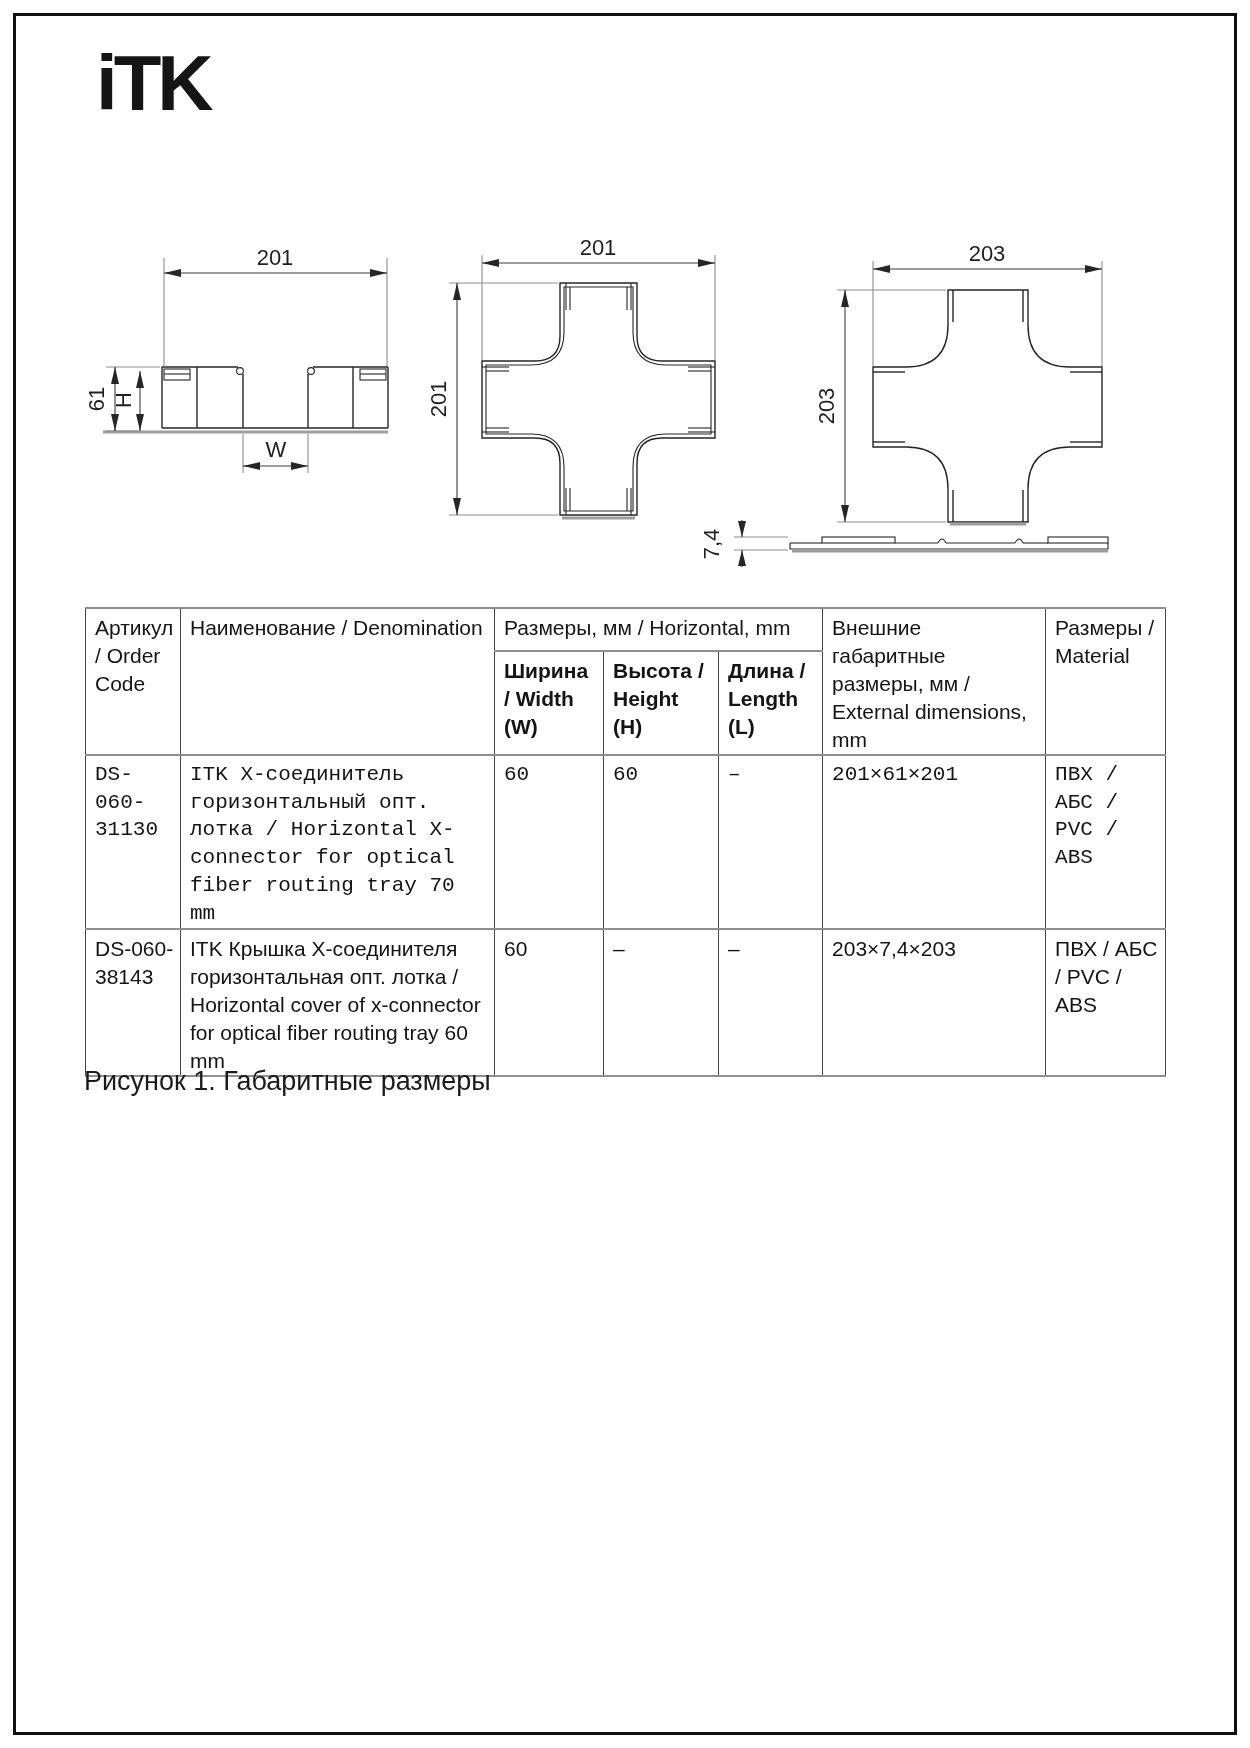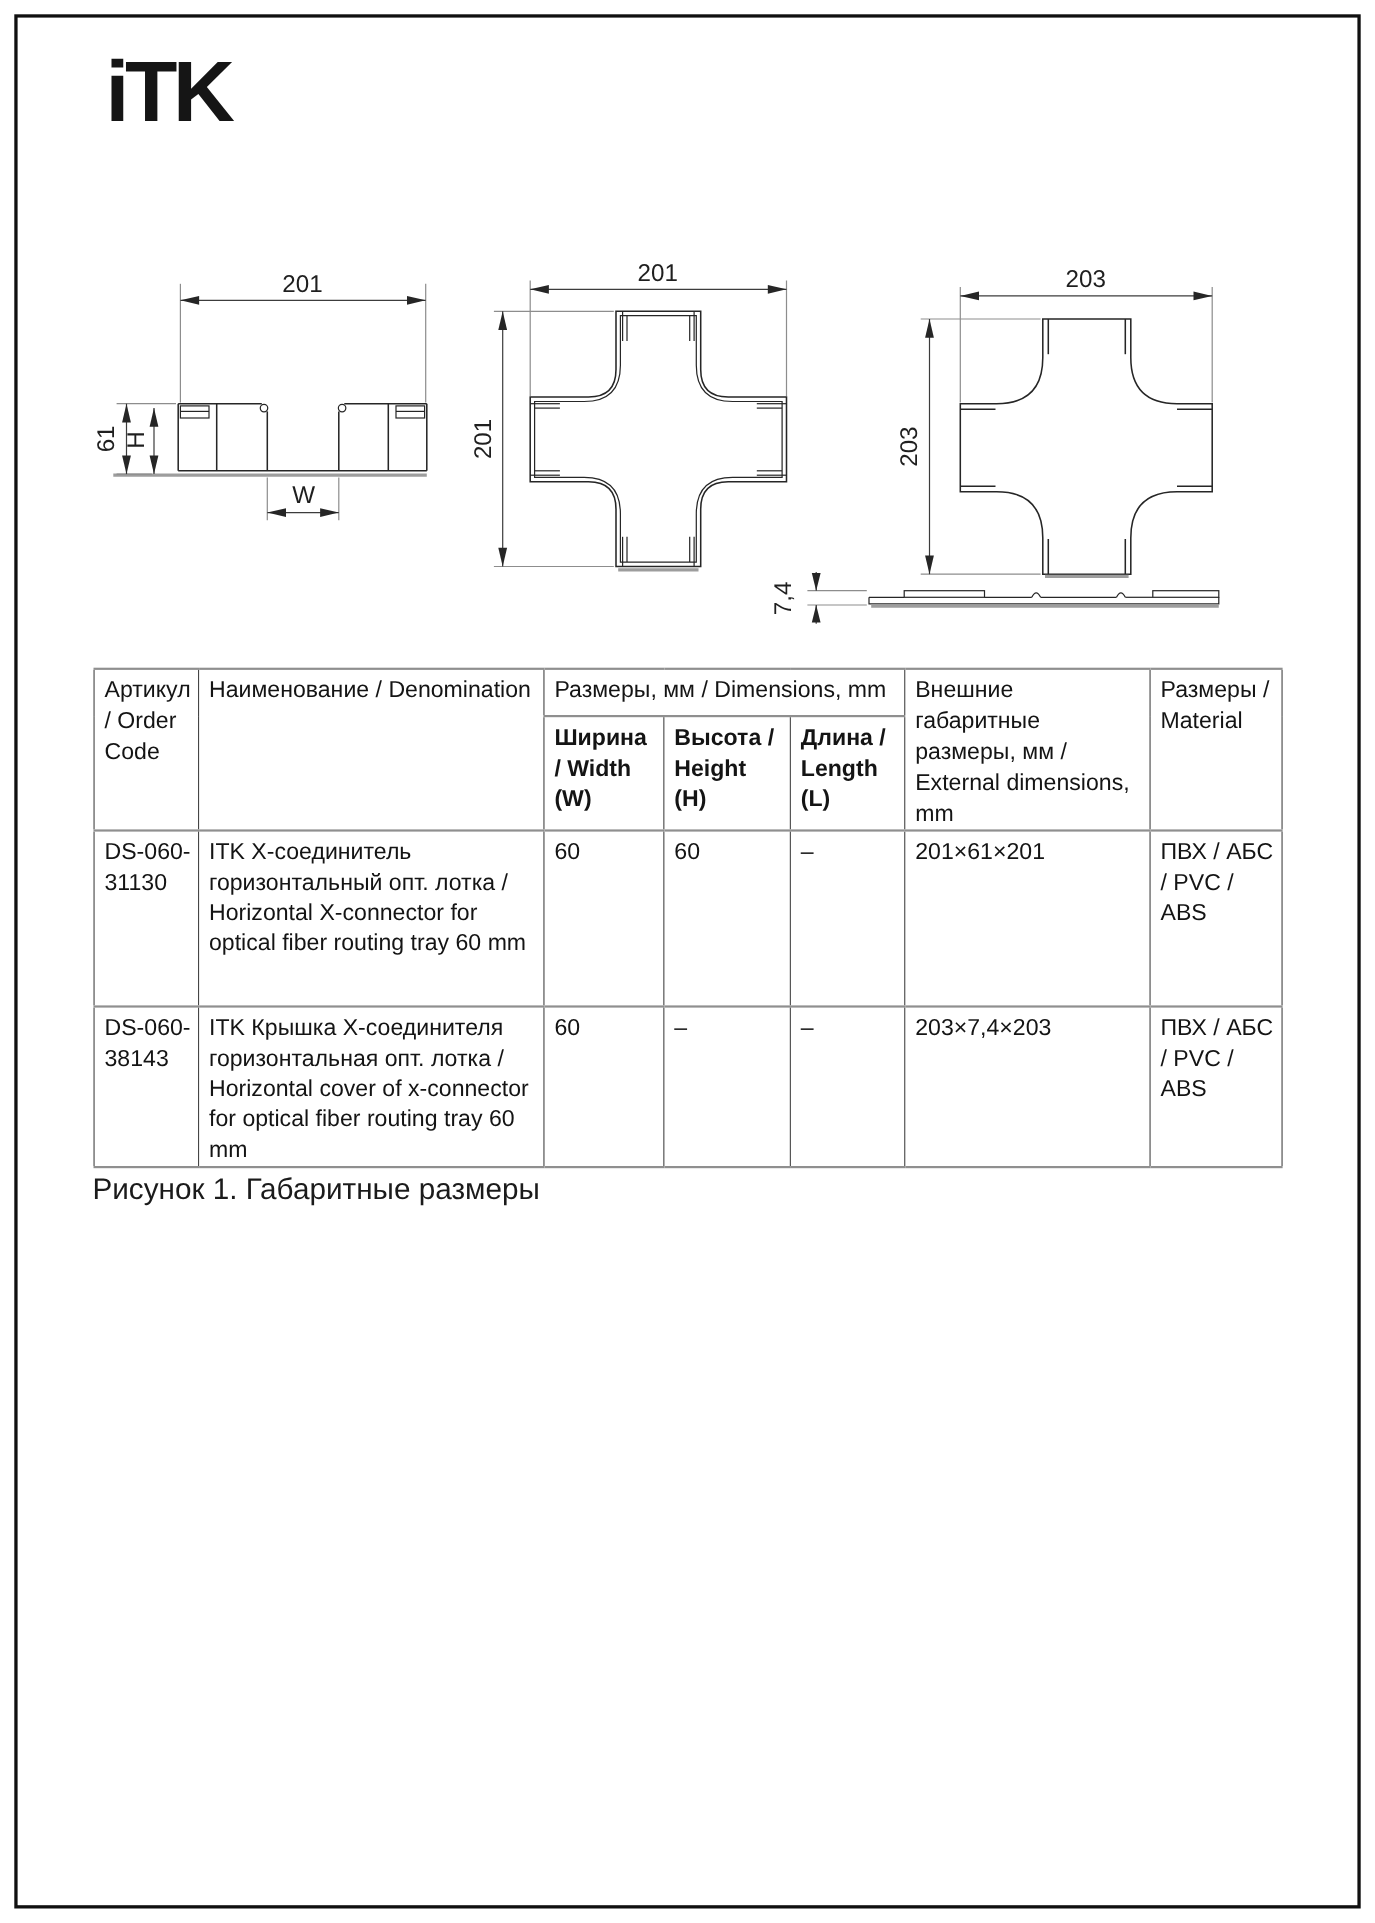--- a/index.html
+++ b/index.html
@@ -37,21 +37,21 @@
     font-size:21px; line-height:1.33; color:#141414;
   }
   table.spec th, table.spec td {
     border-left:1px solid #454545; border-right:1px solid #454545;
     border-top:2px solid #8f8f8f; border-bottom:2px solid #8f8f8f;
     vertical-align:top; text-align:left; font-weight:normal;
     padding:5px 6px 0 9px;
   }
   tr.hdr1 th { height:38px;margin-top:42px; }
   tr.hdr2 th { height:60px;font-weight:bold; }
-  tr.row1 td { height:160px; }
+  tr.row1 td { height:160px;font-family:Liberation Mono, monospace; }
   tr.row2 td { height:145px;margin-top:28px; }
   .caption {
     position:absolute; left:84px; top:1066px;
     font-size:27px; color:#1b1b1b;
   }
 </style>
 </head>
 <body>
 
 <div class="frame"></div>
@@ -202,32 +202,32 @@
       <col style="width:109px">
     <col style="width:115px">
       <col style="width:104px">
       <col style="width:223px">
     <col style="width:120px">
   </colgroup>
   <tbody>
       <tr class="hdr1">
     <th rowspan="2">Артикул / Order Code</th>
     <th rowspan="2">Наименование / Denomination</th>
-    <th colspan="3">Размеры, мм / Dimensions, mm</th>
+    <th colspan="3">Размеры, мм / Horizontal, mm</th>
     <th rowspan="2">Внешние габаритные размеры, мм / External dimensions, mm</th>
     <th rowspan="2">Размеры / Material</th>
   </tr>
   <tr class="hdr2">
     <th>Ширина / Width (W)</th>
     <th>Высота / Height (H)</th>
     <th>Длина / Length (L)</th>
   </tr>
   <tr class="row1">
     <td>DS-060-31130</td>
-    <td>ITK X-соединитель горизонтальный опт. лотка / Horizontal X-connector for optical fiber routing tray 60 mm</td>
+    <td>ITK X-соединитель горизонтальный опт. лотка / Horizontal X-connector for optical fiber routing tray 70 mm</td>
     <td>60</td>
     <td>60</td>
     <td>–</td>
     <td>201×61×201</td>
     <td>ПВХ / АБС / PVC / ABS</td>
   </tr>
   <tr class="row2">
     <td>DS-060-38143</td>
     <td>ITK Крышка X-соединителя горизонтальная опт. лотка / Horizontal cover of x-connector for optical fiber routing tray 60 mm</td>
     <td>60</td>

